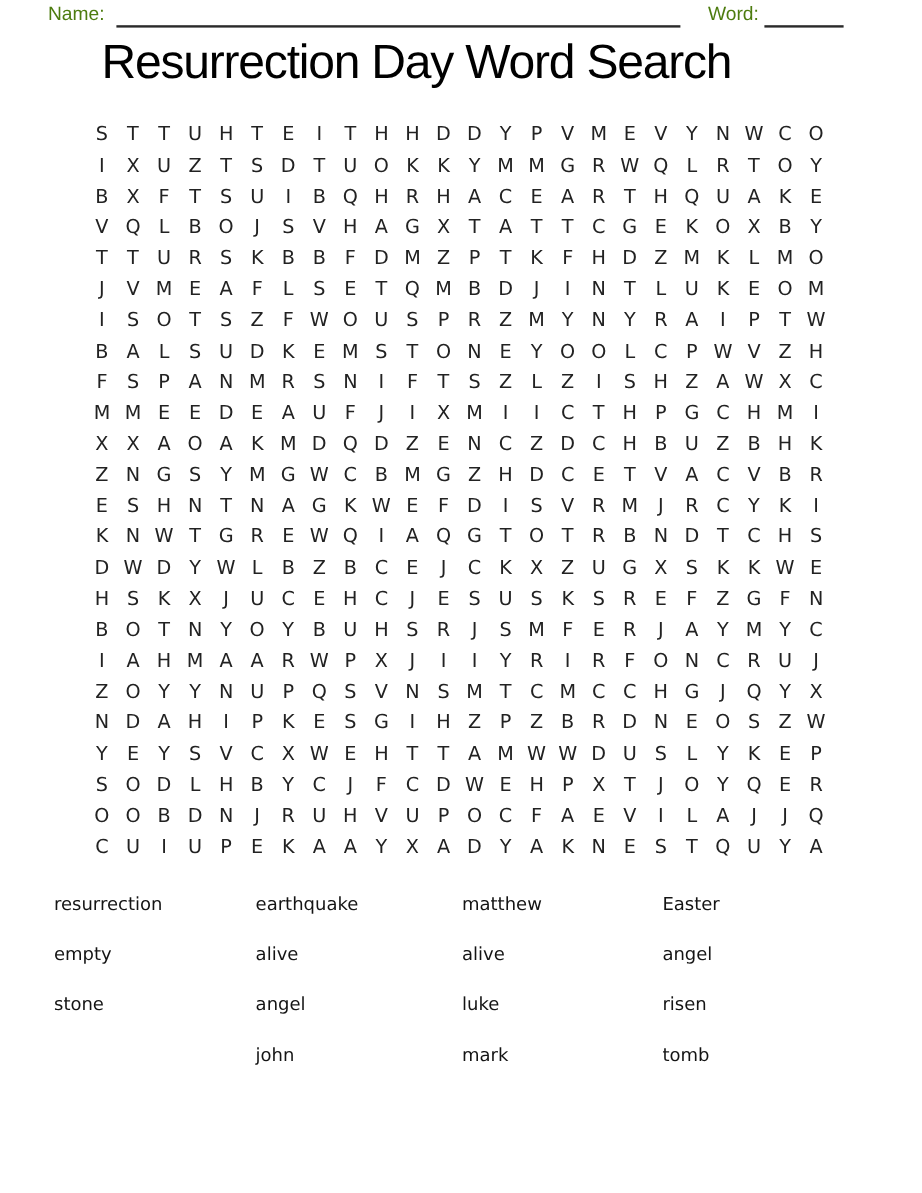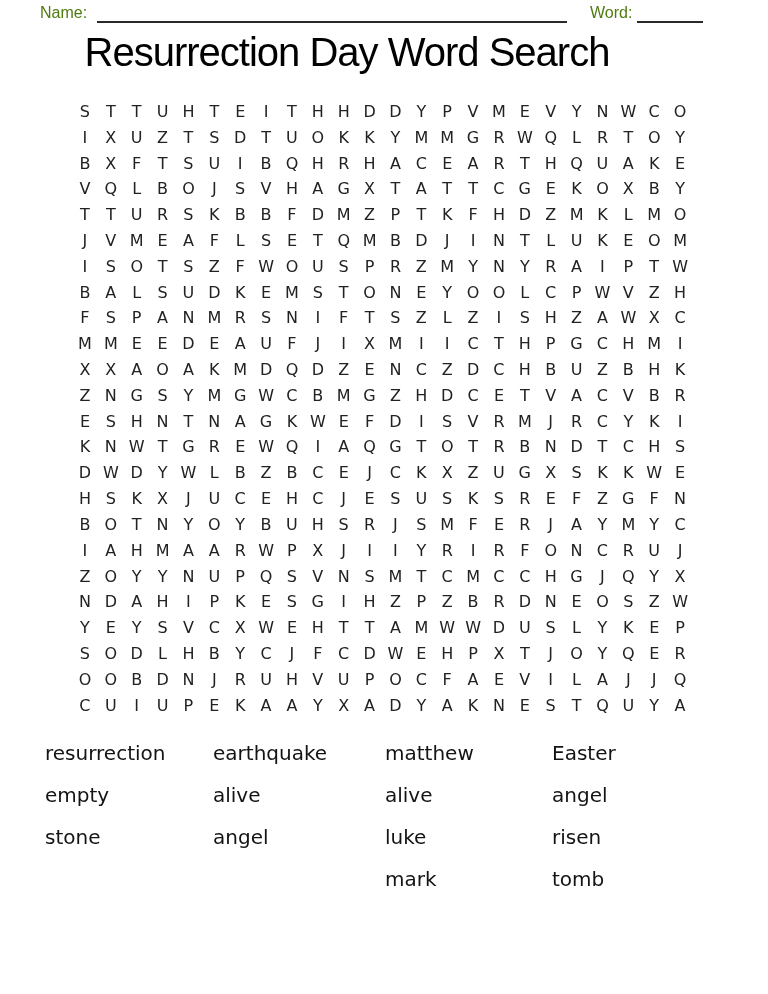--- a/index.html
+++ b/index.html
@@ -35,21 +35,21 @@
   
   .word-list{position:absolute;left:0;top:736px;width:768px;height:180px;}
   .word-col{position:absolute;top:0;}
   .word-col:nth-child(1){left:45px;}
   .word-col:nth-child(2){left:213px;}
   .word-col:nth-child(3){left:385px;}
   .word-col:nth-child(4){left:552px;}
   .word-item{
     height:42px;line-height:34px;
     font-family:"DejaVu Sans","Liberation Sans",sans-serif;
-    font-size:20px;color:#141414;
+    font-size:15px;color:#141414;
   }
 </style>
 </head>
 <body>
 
 <div class="page">
 
   <span class="top-label name-label">Name:</span>
   <span class="fill-line name-line"></span>
   <span class="top-label date-label">Word:</span>
@@ -639,20 +639,21 @@
   <div class="word-list">
       <div class="word-col">
         <div class="word-item">resurrection</div>
         <div class="word-item">empty</div>
         <div class="word-item">stone</div>
       </div>
       <div class="word-col">
         <div class="word-item">earthquake</div>
         <div class="word-item">alive</div>
         <div class="word-item">angel</div>
+        <div class="word-item">john</div>
       </div>
       <div class="word-col">
         <div class="word-item">matthew</div>
         <div class="word-item">alive</div>
         <div class="word-item">luke</div>
         <div class="word-item">mark</div>
       </div>
       <div class="word-col">
         <div class="word-item">Easter</div>
         <div class="word-item">angel</div>

